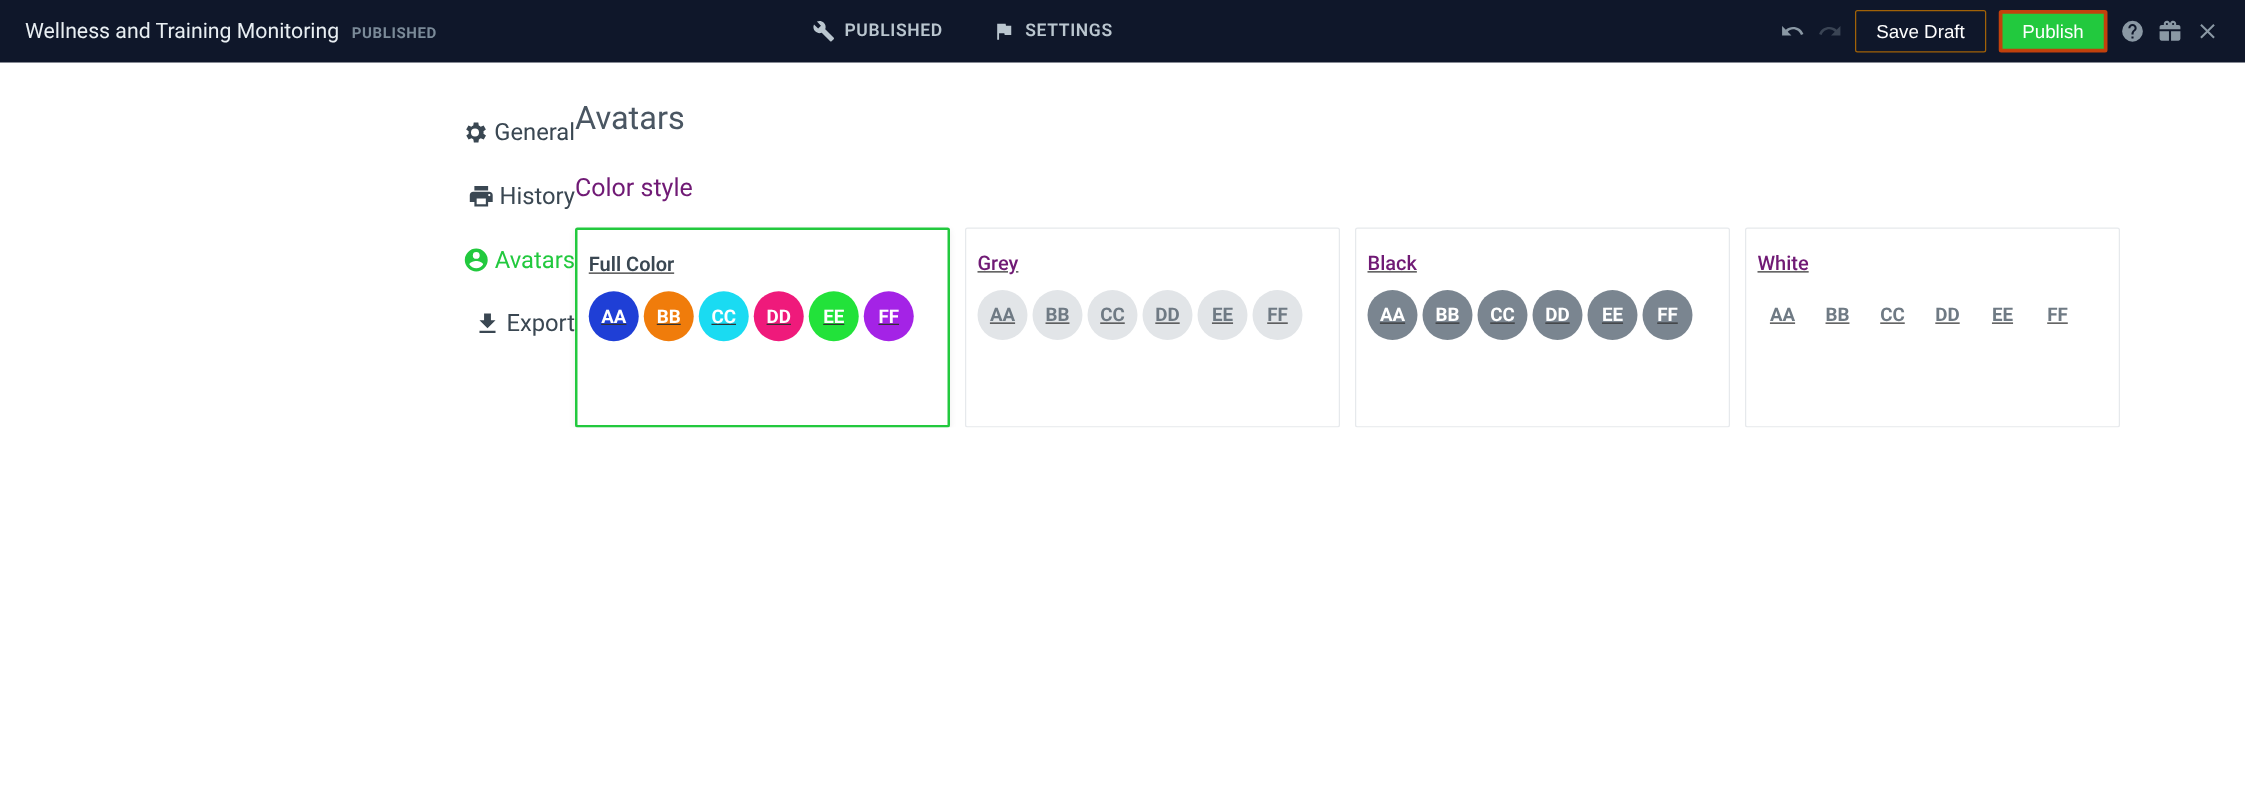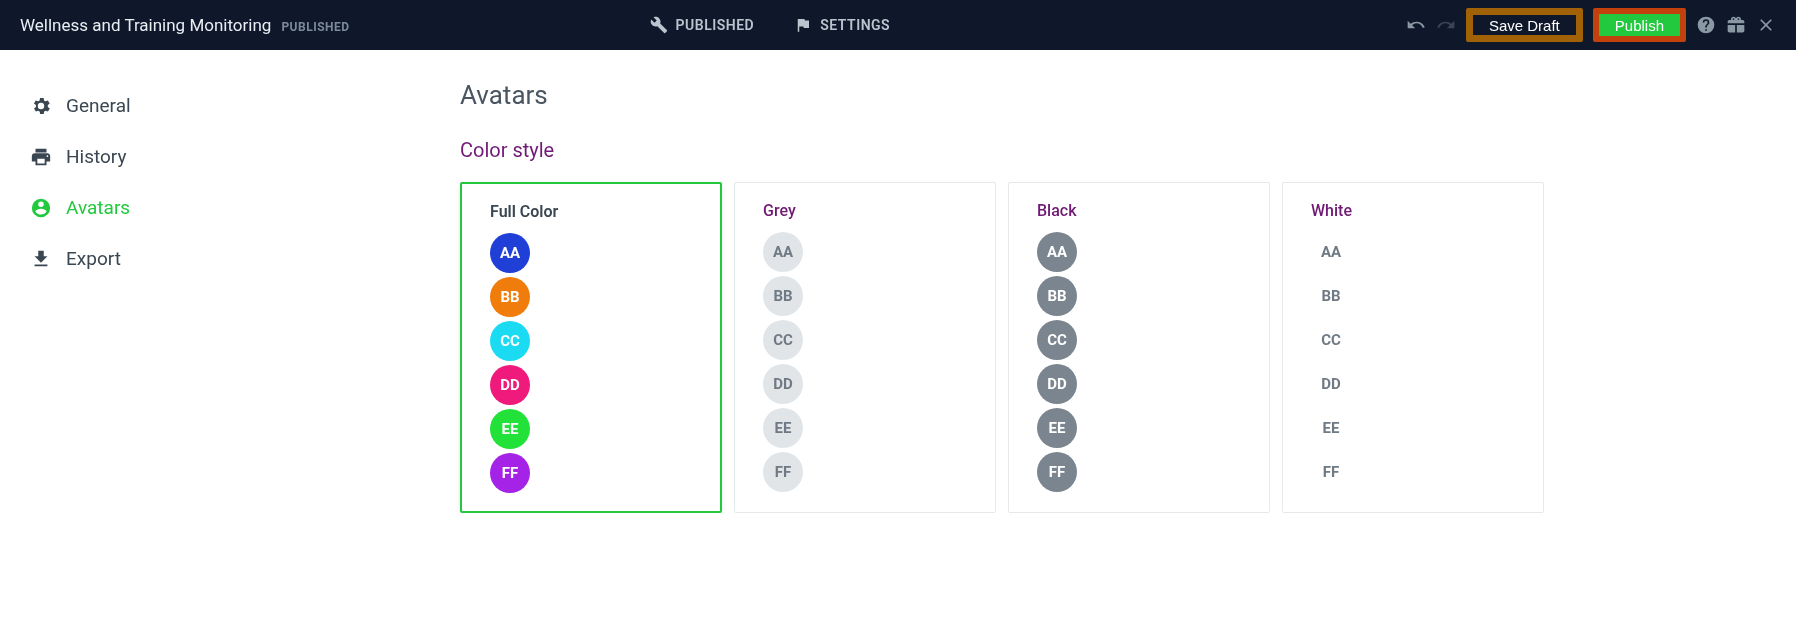--- a/index.html
+++ b/index.html
@@ -13,42 +13,42 @@
 
 .nav { display: flex; align-items: stretch; height: 100%; margin-left: 280px; }
 .nav-item { display: flex; align-items: center; gap: 8px; padding: 0 20px; color: #bac6cf; font-size: 14px; font-weight: 600; letter-spacing: 0.5px; cursor: pointer; height: 100%; }
 .nav-item.active { color: #22c93e; border-bottom: 3px solid #22c93e; }
 .nav-item svg { width: 18px; height: 18px; fill: currentColor; }
 
 .right-ctrls { display: flex; align-items: center; gap: 10px; margin-left: auto; }
 .ic-btn { color: #8a98a4; cursor: pointer; display: flex; align-items: center; }
 .ic-btn svg { width: 20px; height: 20px; fill: currentColor; }
 .btn { height: 34px; padding: 0 16px; font-size: 15px; border-radius: 2px; cursor: pointer; display: flex; align-items: center; }
-.btn-outline { background: transparent; border: 7px solid #a16207; color: #fff; }
-.btn-primary { background: #22c93e; border: 6px solid #c2410c; color: #fff; font-weight: 500; }
+.btn-outline { background: transparent; border: 1px solid #a16207; color: #fff; }
+.btn-primary { background: #22c93e; border: 3px solid #c2410c; color: #fff; font-weight: 500; }
 
 
 .body { display: flex; padding-top: 30px; }
 .sidebar { width: 460px; padding-left: 30px; }
-.side-item { display: flex; align-items: center; gap: 14px; padding: 14px 0; font-size: 19px; color: #3a4752; cursor: pointer; }
+.side-item { display: flex; align-items: center; gap: 4px; padding: 14px 0; font-size: 19px; color: #3a4752; cursor: pointer; justify-content: flex-end; }
 .side-item svg { width: 22px; height: 22px; fill: #3a4752; }
 .side-item.active { color: #22c93e; }
 .side-item.active svg { fill: #22c93e; }
 
 .content { flex: 1; padding-right: 40px; }
 h1.page-title { font-size: 26px; font-weight: 400; color: #4a5662; margin-bottom: 28px; }
 h2.section-title { font-size: 20px; font-weight: 400; color: #701a75; margin-bottom: 20px; }
 
 .card-grid { display: flex; flex-wrap: wrap; gap: 12px; }
-.card { width: 262px; min-height: 160px; border: 1px solid #e6e9ec; border-radius: 2px; padding: 18px 28px; cursor: pointer; background: #fff; }
+.card { width: 300px; min-height: 160px; border: 1px solid #e6e9ec; border-radius: 2px; padding: 18px 9px; cursor: pointer; background: #fff; text-decoration: underline; }
 .card.selected { border: 2px solid #22c93e; box-shadow: 0 2px 6px rgba(0,0,0,0.08); }
 .card-title { font-size: 16px; font-weight: 600; color: #3a4752; margin-bottom: 12px; }
 .card:not(.selected) .card-title { color: #701a75; font-weight: 500; }
 
-.swatches { display: flex; flex-wrap: wrap; gap: 4px; flex-direction: column; }
+.swatches { display: flex; flex-wrap: wrap; gap: 4px; }
 .sw { width: 40px; height: 40px; border-radius: 50%; display: flex; align-items: center; justify-content: center; font-weight: 700; font-size: 15px; color: #fff; }
 </style>
 </head>
 <body>
 
 <div class="topbar">
   <div class="title-wrap">
     <span class="app-title">Wellness and Training Monitoring</span>
     <span class="pub-badge">PUBLISHED</span>
   </div>

